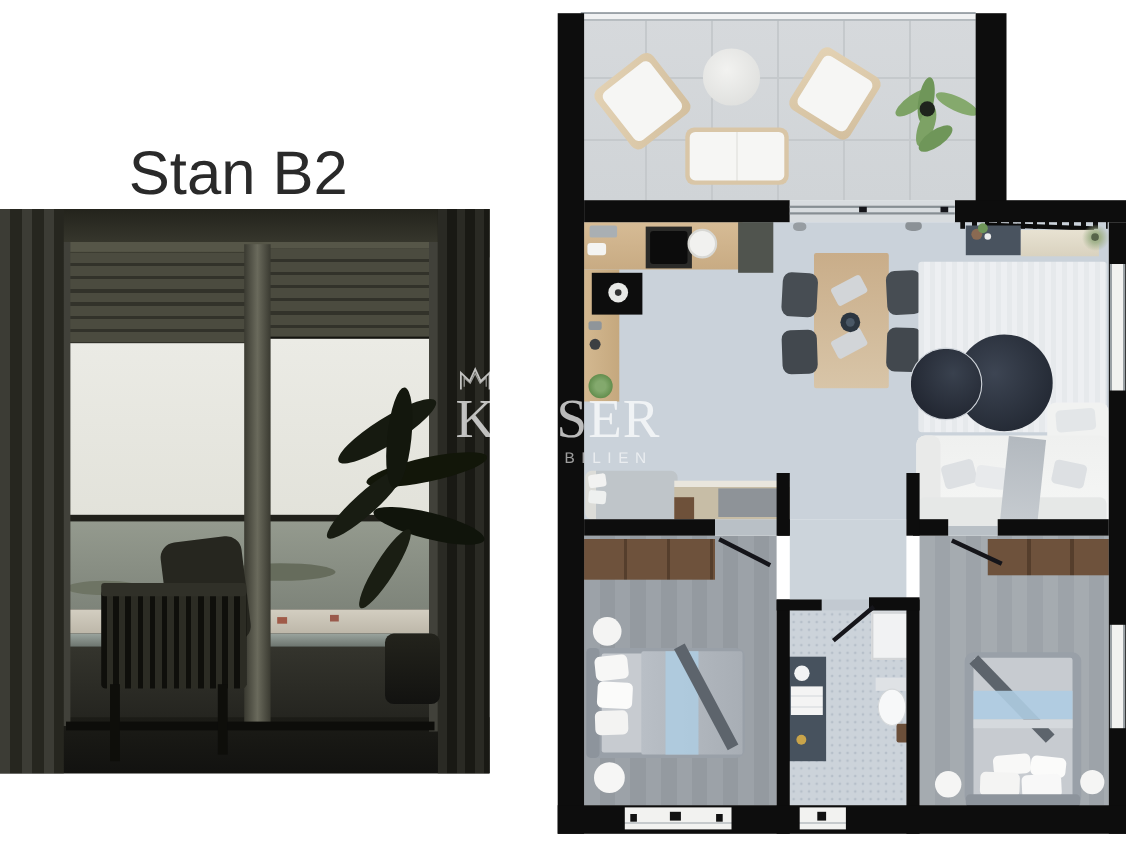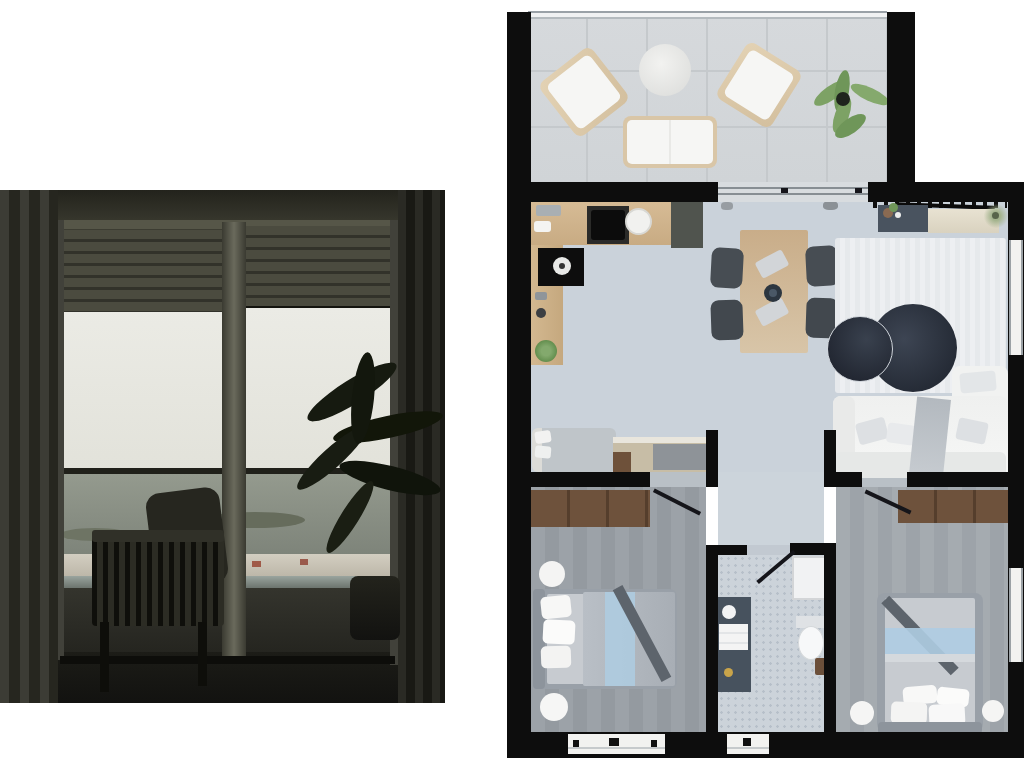--- a/index.html
+++ b/index.html
@@ -14,20 +14,21 @@
   .wm-brand{font-family:"Liberation Serif",serif;font-size:50px;line-height:1.0;
             color:rgba(255,255,255,0.72);letter-spacing:1px;white-space:nowrap;}
   .wm-sub{font-family:"Liberation Sans",sans-serif;font-size:14px;letter-spacing:6px;
           color:rgba(255,255,255,0.60);margin:3px 0 0 37px;white-space:nowrap;}
 </style>
 </head>
 <body>
 
 <div class="canvas">
 
+  <div class="title">Stan B2</div>
 
   <div class="scene" style="left: 0px; top: 190px; width: 445px; height: 513px;">
       <div class="shape" style="left: 0px; top: 0px; width: 445px; height: 513px; background: rgb(20, 20, 15);"></div>
       <div class="shape" style="left: 0px; top: 0px; width: 445px; height: 44px; background: linear-gradient(rgb(35, 35, 28), rgb(63, 63, 52));"></div>
       <div class="shape" style="left: 55px; top: 30px; width: 340px; height: 9px; background: rgb(86, 86, 72);"></div>
       <div class="shape" style="left: 60px; top: 118px; width: 335px; height: 165px; background: linear-gradient(rgb(235, 235, 229), rgb(226, 226, 218));"></div>
       <div class="shape" style="left: 60px; top: 278px; width: 335px; height: 6px; background: rgb(32, 32, 26);"></div>
       <div class="shape" style="left: 60px; top: 284px; width: 335px; height: 80px; background: linear-gradient(rgb(148, 154, 142), rgb(126, 132, 122));"></div>
       <div class="shape" style="left: 205px; top: 322px; width: 100px; height: 16px; background: rgb(102, 108, 92); border-radius: 50%;"></div>
       <div class="shape" style="left: 60px; top: 338px; width: 70px; height: 13px; background: rgb(110, 116, 100); border-radius: 50%;"></div>
@@ -199,14 +200,22 @@
       <div class="shape" style="left: 68px; top: 740px; width: 6px; height: 7px; background: rgb(17, 17, 17);"></div>
       <div class="shape" style="left: 104px; top: 738px; width: 10px; height: 8px; background: rgb(17, 17, 17);"></div>
       <div class="shape" style="left: 146px; top: 740px; width: 6px; height: 7px; background: rgb(17, 17, 17);"></div>
       <div class="shape" style="left: 222px; top: 734px; width: 42px; height: 20px; background: linear-gradient(rgb(242, 242, 240) 0px, rgb(242, 242, 240) 13px, rgb(198, 202, 204) 13px, rgb(198, 202, 204) 15px, rgb(242, 242, 240) 15px, rgb(242, 242, 240) 20px);"></div>
       <div class="shape" style="left: 238px; top: 738px; width: 8px; height: 8px; background: rgb(17, 17, 17);"></div>
       <div class="shape" style="left: 146px; top: 500px; width: 52px; height: 4px; background: rgb(21, 21, 26); transform: rotate(27deg);"></div>
       <div class="shape" style="left: 358px; top: 500px; width: 50px; height: 4px; background: rgb(21, 21, 26); transform: rotate(25deg);"></div>
       <div class="shape" style="left: 247px; top: 565px; width: 48px; height: 4px; background: rgb(21, 21, 26); transform: rotate(-40deg);"></div>
     </div>
 
+  <div class="watermark">
+    <svg class="wm-crown" width="30" height="22" viewBox="0 0 30 22">
+      <path d="M2 21 L2 6 L10 13.5 L15 2.5 L20 13.5 L28 6 L28 21" fill="none" stroke="rgba(255,255,255,0.72)" stroke-width="1.6" stroke-linejoin="miter"></path>
+      <path d="M5 18.5 L5 10.5 L10.5 15.5 L15 6.5 L19.5 15.5 L25 10.5 L25 18.5" fill="none" stroke="rgba(255,255,255,0.55)" stroke-width="1.1"></path>
+    </svg>
+    <div class="wm-brand">KAISER</div>
+    <div class="wm-sub">IMMOBILIEN</div>
+  </div>
 
 </div>
 
 </body></html>

